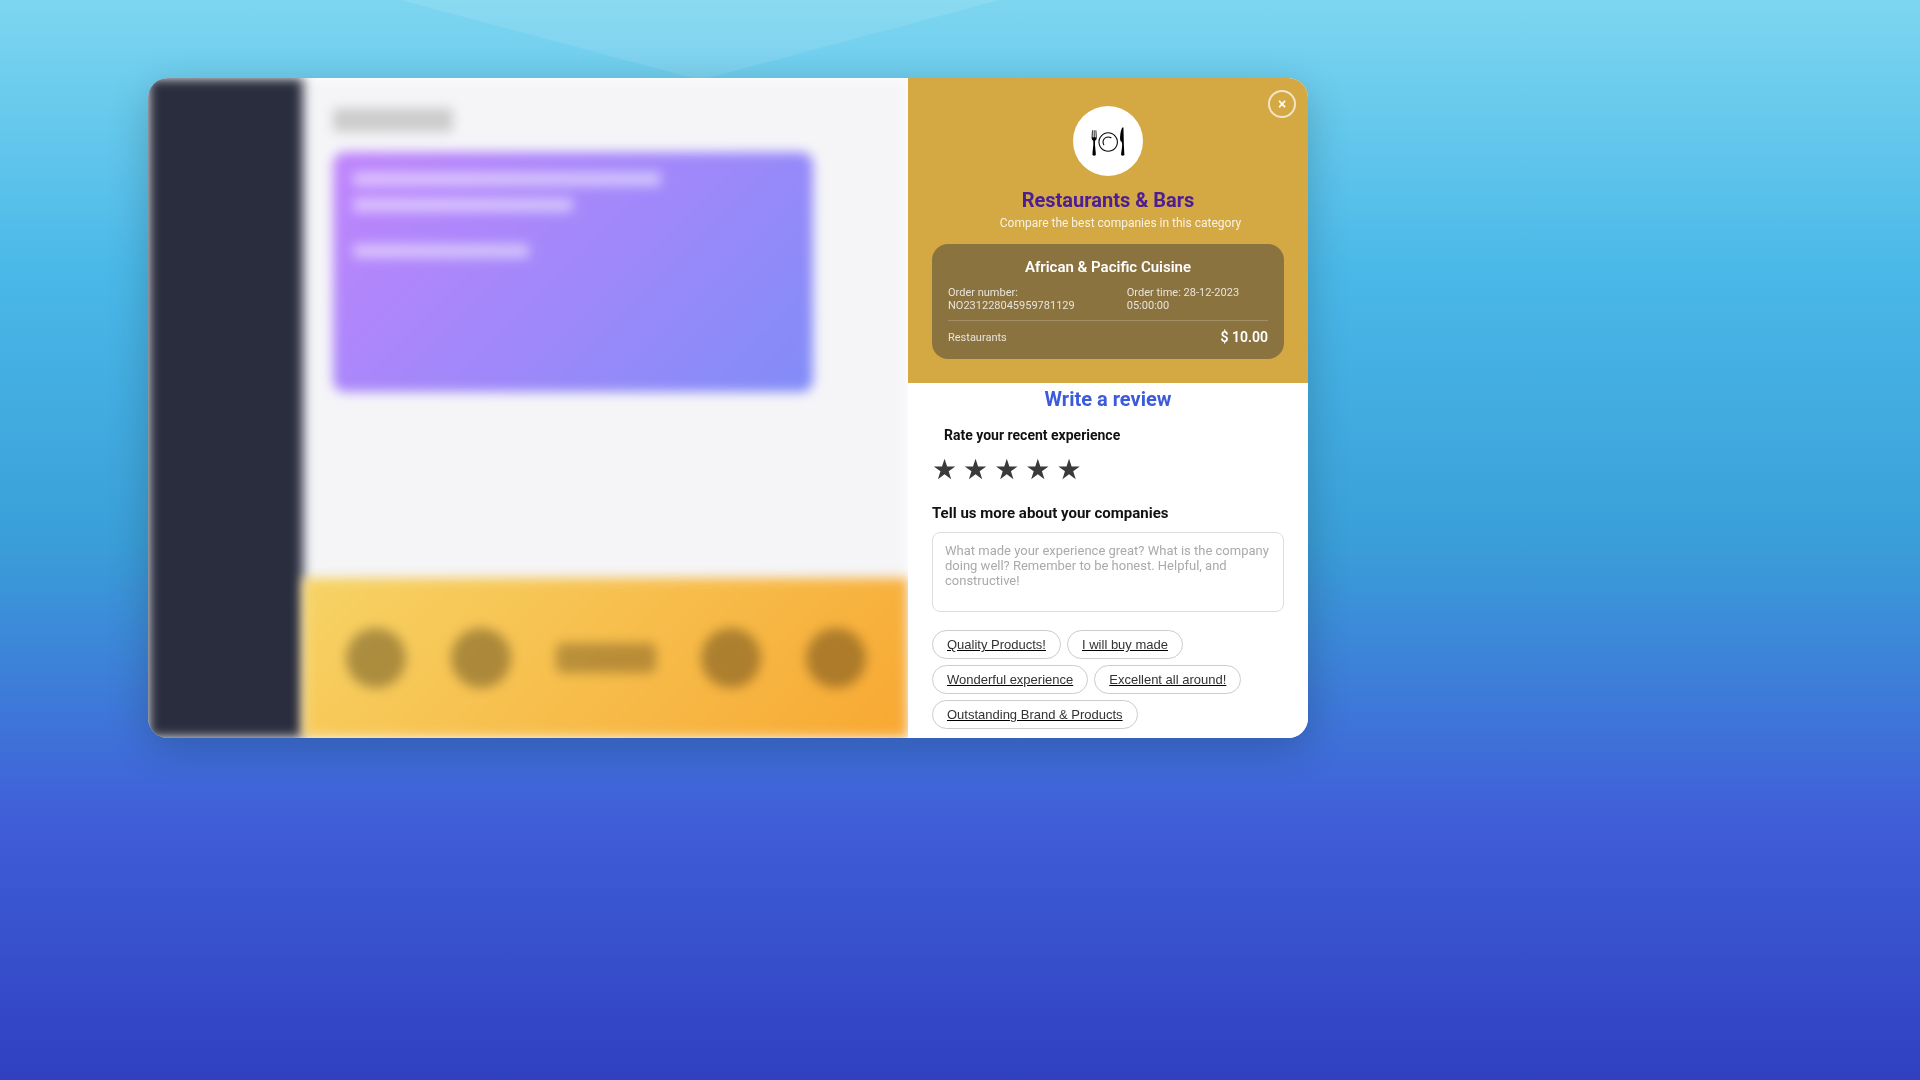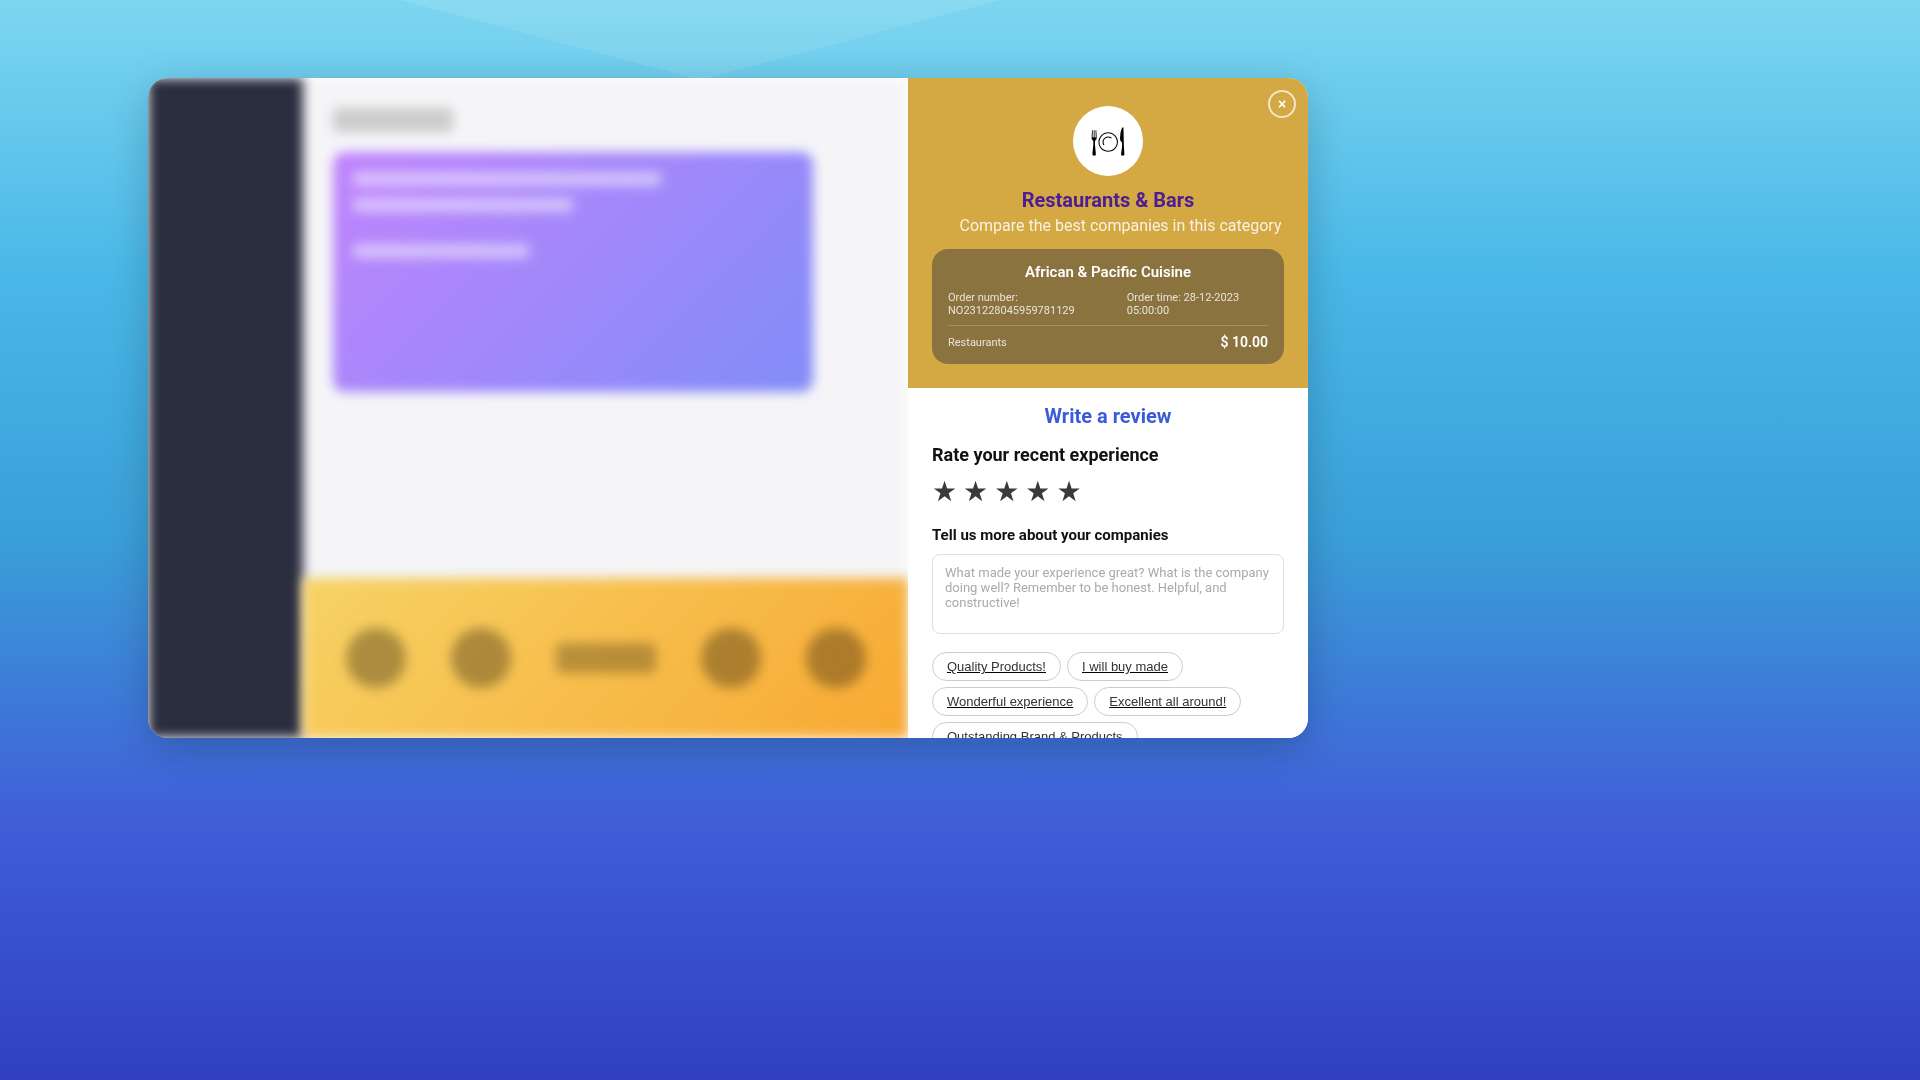--- a/index.html
+++ b/index.html
@@ -166,21 +166,21 @@
 
     .category-title {
       color: #4c1d95;
       font-size: 20px;
       font-weight: 700;
       margin-bottom: 4px;
     }
 
     .category-subtitle {
       color: rgba(255,255,255,0.85);
-      font-size: 16px;
+      font-size: 12px;
       margin-left: 25px;
     }
 
     
     .order-card {
       background: #8b7340;
       border-radius: 16px;
       padding: 14px 16px;
       width: 100%;
       margin-top: 14px;
@@ -219,37 +219,38 @@
     }
 
     .commission-value {
       color: white;
       font-size: 14px;
       font-weight: 600;
     }
 
     
     .review-body {
-      padding: 16px 24px;
+      padding: 4px 24px;
       flex: 1;
     }
 
     .write-review-title {
       color: #3b5bdb;
       font-size: 20px;
       font-weight: 700;
       text-align: center;
       margin-bottom: 16px;
     }
 
     .section-label {
       color: #111;
-      font-size: 18px;
+      font-size: 14px;
       font-weight: 700;
       margin-bottom: 10px;
+      margin-left: 12px;
     }
 
     .stars-row {
       display: flex;
       gap: 6px;
       margin-bottom: 18px;
     }
 
     .star {
       font-size: 28px;

